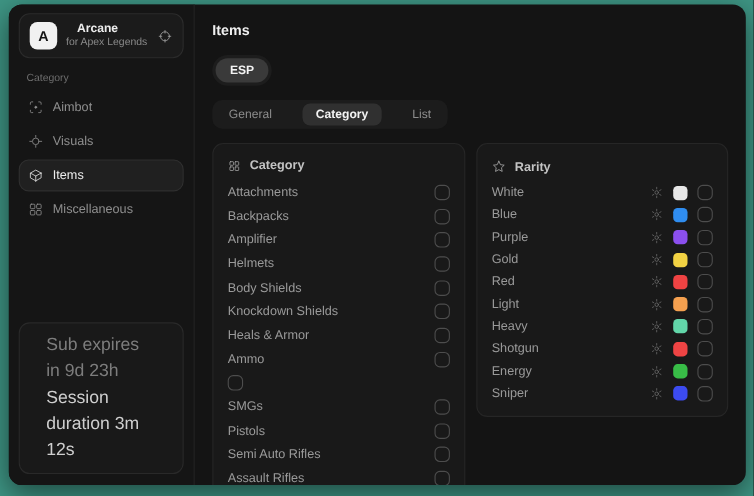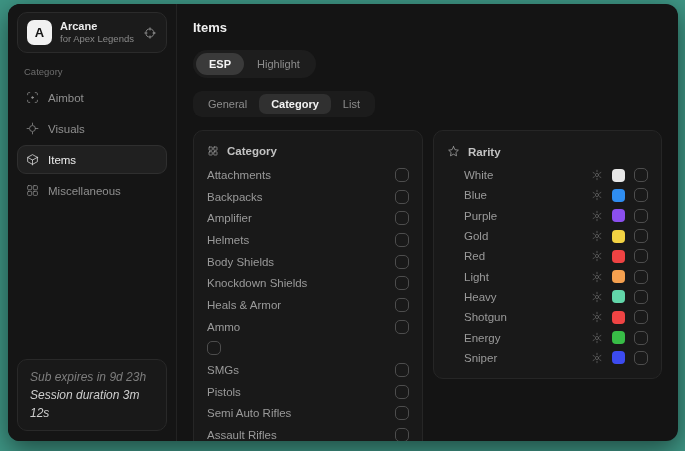--- a/index.html
+++ b/index.html
@@ -23,66 +23,66 @@
   .brand-card{
     display:flex;align-items:center;gap:8px;background:#1b1b1b;
     border:1px solid #2b2b2b;border-radius:10px;padding:7px 9px;
   }
   .brand-logo{
     width:25px;height:25px;border-radius:7px;background:#f1f1f1;color:#141414;
     font-weight:bold;display:flex;align-items:center;justify-content:center;
     font-size:13px;flex:none;
   }
   .brand-text{display:flex;flex-direction:column;gap:2px;min-width:0;}
-  .brand-title{font-size:11px;font-weight:bold;color:#ececec;line-height:1;}
+  .brand-title{font-size:11px;font-weight:bold;color:#ececec;line-height:1;margin-left:10px;}
   .brand-sub{font-size:9.5px;color:#8a8a8a;line-height:1;}
   .brand-action{margin-left:auto;color:#9a9a9a;display:flex;cursor:pointer;}
   .section-label{font-size:9.5px;color:#6d6d6d;margin:13px 7px 5px;}
   .nav{display:flex;flex-direction:column;}
   .nav-item{
     display:flex;align-items:flex-end;gap:9px;padding:7px 8px;border-radius:9px;
     color:#8f8f8f;font-size:11.5px;margin:1px 0;border:1px solid transparent;
     cursor:pointer;
   }
   .nav-item .icon{display:flex;color:#8f8f8f;}
   .nav-item.active{background:#202020;border-color:#2f2f2f;color:#ededed;}
   .nav-item.active .icon{color:#e0e0e0;}
   .spacer{flex:1;}
   .session-card{
     background:#191919;border:1px solid #292929;border-radius:10px;
-    padding:8px 12px;font-size:12px;line-height:1.5;font-style:italic;
+    padding:8px 24px;font-size:16px;line-height:1.5;
   }
   .session-line1{color:#7d7d7d;}
   .session-line2{color:#cfcfcf;}
   
   .main{flex:1;padding:12px 16px;box-sizing:border-box;overflow:hidden;}
   .main-title{font-size:13px;font-weight:bold;color:#f0f0f0;margin:4px 0 15px;}
   .row-line{margin-bottom:13px;}
   .mode-toggle{
     display:inline-flex;align-items:flex-end;background:#1d1d1d;border-radius:16px;padding:3px;
   }
   .mode-opt{font-size:11px;color:#8d8d8d;padding:5px 13px;border-radius:13px;cursor:pointer;}
   .mode-opt.active{background:#3a3a3a;color:#f3f3f3;font-weight:bold;}
-  .tabs{display:inline-flex;align-items:center;background:#1c1c1c;border-radius:9px;padding:3px;}
+  .tabs{display:inline-flex;align-items:center;background:#1c1c1c;border-radius:9px;padding:3px;gap:16px;}
   .tab{font-size:11px;color:#8d8d8d;padding:4px 12px;border-radius:7px;cursor:pointer;}
   .tab.active{background:#303030;color:#f3f3f3;font-weight:bold;}
   .panels{display:flex;gap:10px;align-items:flex-start;}
   .panel{
     background:#191919;border:1px solid #262626;border-radius:10px;
     padding:6px 13px 10px;box-sizing:border-box;
   }
   .panel-category{width:237px;}
   .panel-rarity{width:236px;}
   .panel-header{
     display:flex;align-items:center;gap:8px;color:#c3c3c3;font-size:11.5px;
     padding:8px 0 7px;font-weight:bold;
   }
   .panel-header .icon{display:flex;color:#a8a8a8;}
   .prow{display:flex;align-items:center;height:21.7px;}
-  .panel-rarity .prow{height:20.3px;margin-left:17px;}
+  .panel-rarity .prow{height:20.3px;}
   .prow-label{font-size:11.5px;color:#9a9a9a;flex:1;}
   .prow-controls{display:flex;align-items:center;gap:9px;}
   .checkbox{
     width:14px;height:14px;border:1.5px solid #4d4d4d;border-radius:5px;
     box-sizing:border-box;cursor:pointer;flex:none;
   }
   .swatch{width:13px;height:13px;border-radius:4px;cursor:pointer;flex:none;}
   .gear-btn{color:#6f6f6f;display:flex;cursor:pointer;}
 </style>
 </head>
@@ -153,21 +153,20 @@
       <div class="session-line1">Sub expires in 9d 23h</div>
       <div class="session-line2">Session duration 3m 12s</div>
     </div>
   </div>
 
   <div class="main">
     <div class="main-title">Items</div>
     <div class="row-line">
       <div class="mode-toggle">
           <span class="mode-opt active">ESP</span>
-          <span class="mode-opt">Highlight</span>
         </div>
     </div>
     <div class="row-line">
       <div class="tabs">
           <span class="tab">General</span>
           <span class="tab active">Category</span>
           <span class="tab">List</span>
         </div>
     </div>
     <div class="panels">

